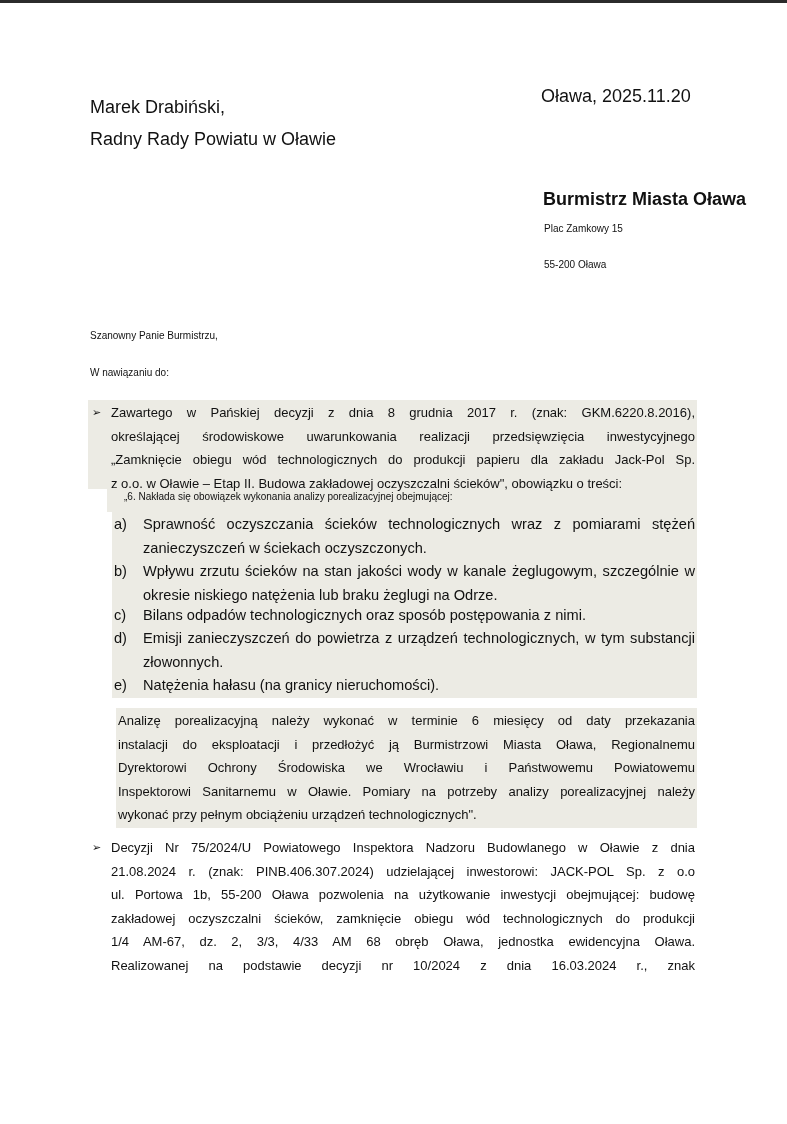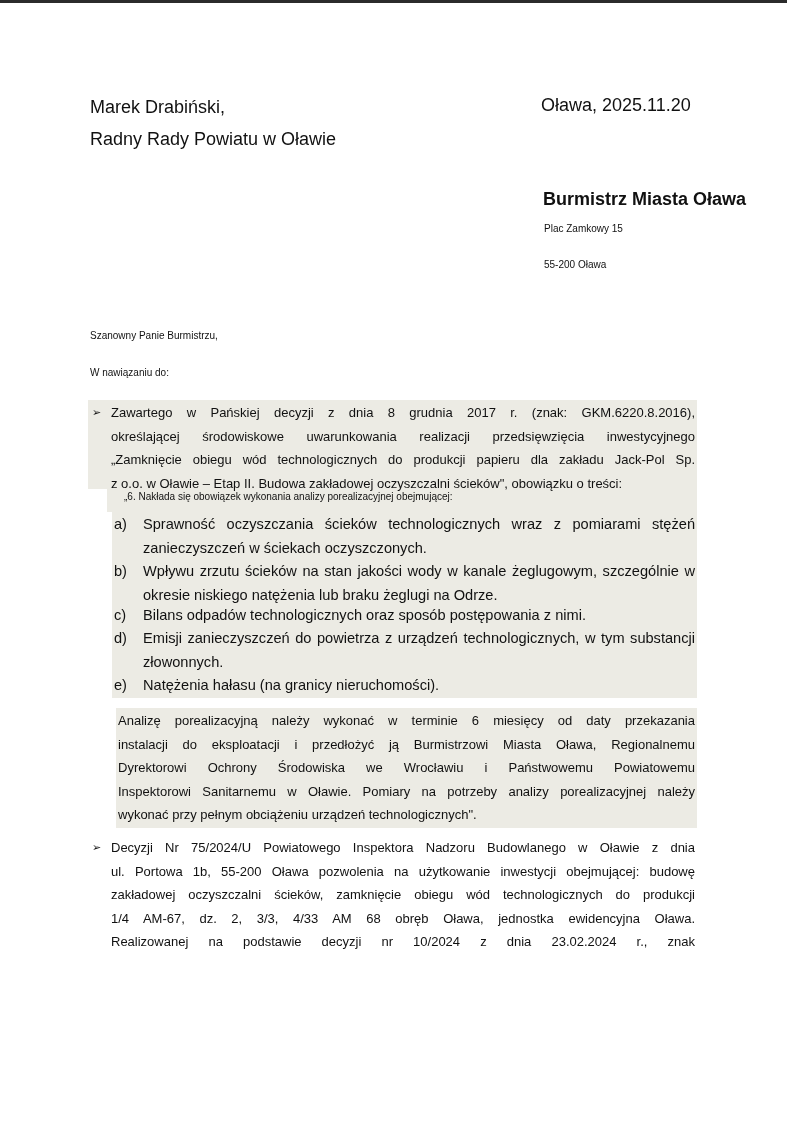--- a/index.html
+++ b/index.html
@@ -30,21 +30,21 @@
   .line { display: block; }
   .jline { display: block; text-align: justify; text-align-last: justify; }
 </style>
 </head>
 <body>
 
 <div class="topbar"></div>
 
 <div class="abs small" style="left:90px; top:97px;">Marek Drabiński,</div>
 <div class="abs small" style="left:90px; top:129px;">Radny Rady Powiatu w Oławie</div>
-<div class="abs small" style="left:541px; top:95px;">Oława, 2025.11.20</div>
+<div class="abs small" style="left:541px; top:86px;">Oława, 2025.11.20</div>
 
 <div class="abs small bold" style="left:543px; top:189px;">Burmistrz Miasta Oława</div>
 <div class="abs norm" style="left:544px; top:223px;">Plac Zamkowy 15</div>
 <div class="abs norm" style="left:544px; top:259px;">55-200 Oława</div>
 
 <div class="abs norm" style="left:90px; top:330px;">Szanowny Panie Burmistrzu,</div>
 <div class="abs norm" style="left:90px; top:367px;">W nawiązaniu do:</div>
 
 <div class="hl" style="left:88px; top:400px; width:609px; height:89px;"></div>
 <div class="hl" style="left:107px; top:488px; width:590px; height:24px;"></div>
@@ -99,17 +99,18 @@
   <span class="jline">Analizę porealizacyjną należy wykonać w terminie 6 miesięcy od daty przekazania</span>
   <span class="jline">instalacji do eksploatacji i przedłożyć ją Burmistrzowi Miasta Oława, Regionalnemu</span>
   <span class="jline">Dyrektorowi Ochrony Środowiska we Wrocławiu i Państwowemu Powiatowemu</span>
   <span class="jline">Inspektorowi Sanitarnemu w Oławie. Pomiary na potrzeby analizy porealizacyjnej należy</span>
   <span class="line">wykonać przy pełnym obciążeniu urządzeń technologicznych".</span>
 </div>
 
 <div class="bullet-mark" style="left:92px; top:836px;">➢</div>
 <div class="para" style="left:111px; top:836px; width:584px;">
   <span class="jline">Decyzji Nr 75/2024/U Powiatowego Inspektora Nadzoru Budowlanego w Oławie z dnia</span>
+  <span class="jline">21.08.2024 r. (znak: PINB.406.307.2024) udzielającej inwestorowi: JACK-POL Sp. z o.o</span>
   <span class="jline">ul. Portowa 1b, 55-200 Oława pozwolenia na użytkowanie inwestycji obejmującej: budowę</span>
   <span class="jline">zakładowej oczyszczalni ścieków, zamknięcie obiegu wód technologicznych do produkcji</span>
   <span class="jline">1/4 AM-67, dz. 2, 3/3, 4/33 AM 68 obręb Oława, jednostka ewidencyjna Oława.</span>
-  <span class="jline">Realizowanej na podstawie decyzji nr 10/2024 z dnia 23.02.2024 r., znak</span>
+  <span class="jline">Realizowanej na podstawie decyzji nr 10/2024 z dnia 16.03.2024 r., znak</span>
 </div>
 
 </body></html>

